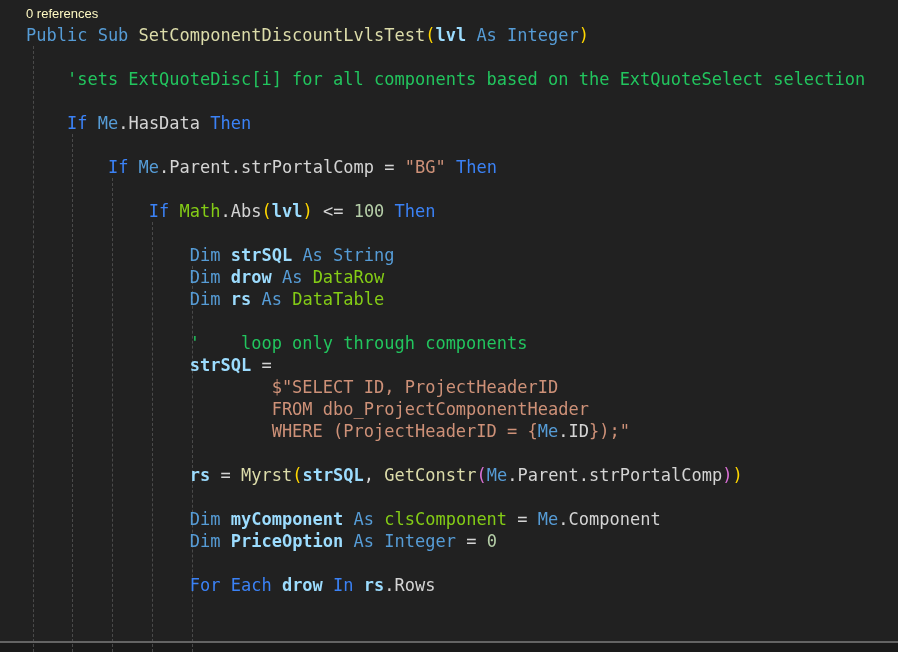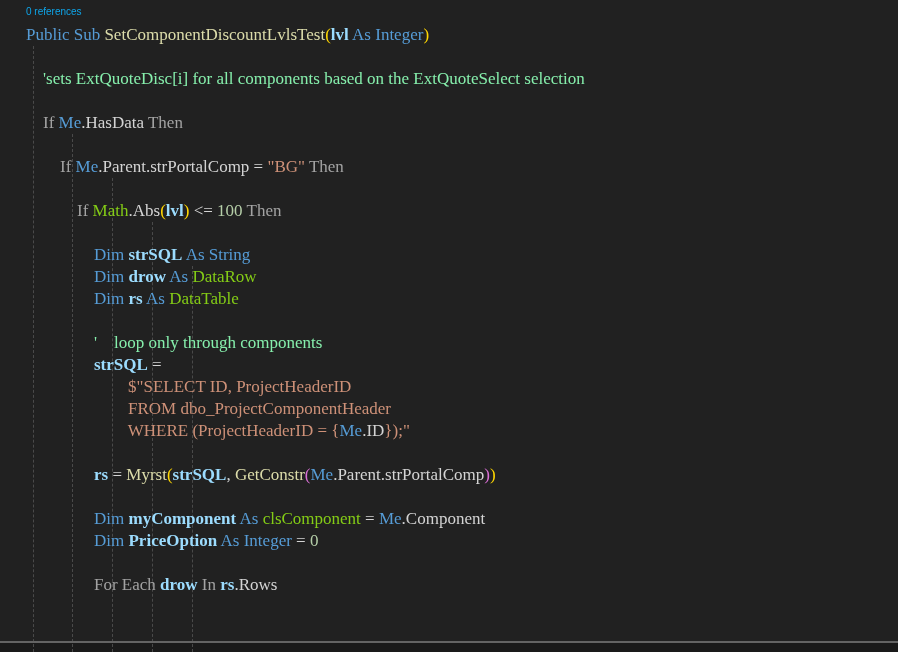--- a/index.html
+++ b/index.html
@@ -4,39 +4,39 @@
 <style>
   html,body{margin:0;padding:0;}
   body{
     width:898px;height:652px;overflow:hidden;position:relative;
     background:#212121;
     font-family:"DejaVu Sans Mono","Liberation Mono",monospace;
   }
   #codelens{
     position:absolute;left:26px;top:6px;z-index:2;
     font-family:"Liberation Sans","DejaVu Sans",sans-serif;
-    font-size:10px;color:#0ea5e9;cursor:pointer;
+    font-size:13px;color:#fef9c3;cursor:pointer;
   }
   #code{
     position:absolute;left:26px;top:24px;z-index:2;
     font-size:17px;line-height:22px;white-space:pre;
     color:#d4d4d4;
   }
-  .code-line{height:22px;font-family:Liberation Serif, serif;}
+  .code-line{height:22px;}
   
   .kw  {color:#569CD6;}
-  .ctrl{color:#a3a3a3;}
+  .ctrl{color:#3b82f6;}
   .fn  {color:#DCDCAA;}
   .var {color:#9CDCFE;font-weight:bold;}
   .type{color:#84cc16;}
   .mem {color:#D4D4D4;}
   .op  {color:#D4D4D4;}
   .str {color:#CE9178;}
   .num {color:#B5CEA8;text-align:center;}
-  .cmt {color:#86efac;}
+  .cmt {color:#22c55e;}
   .br1 {color:#FFD700;}
   .br2 {color:#DA70D6;}
   
   .indent-guide{
     position:absolute;width:0;z-index:1;
     border-left:1px dashed #4a4a4a;
   }
   #bottom-strip{
     position:absolute;left:0;top:643px;width:898px;height:9px;
     background:#1a1a1a;z-index:0;

